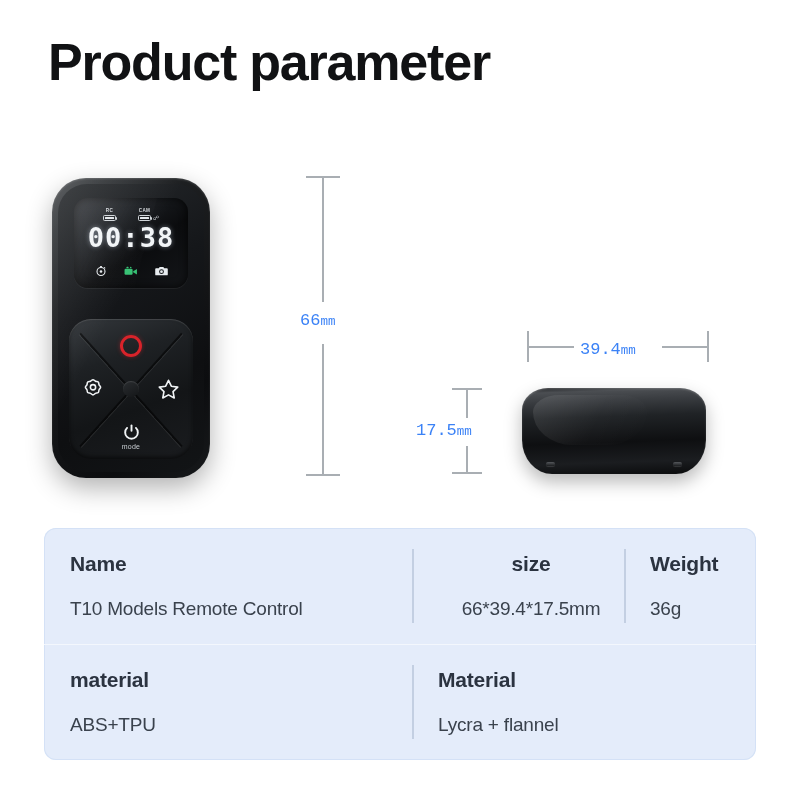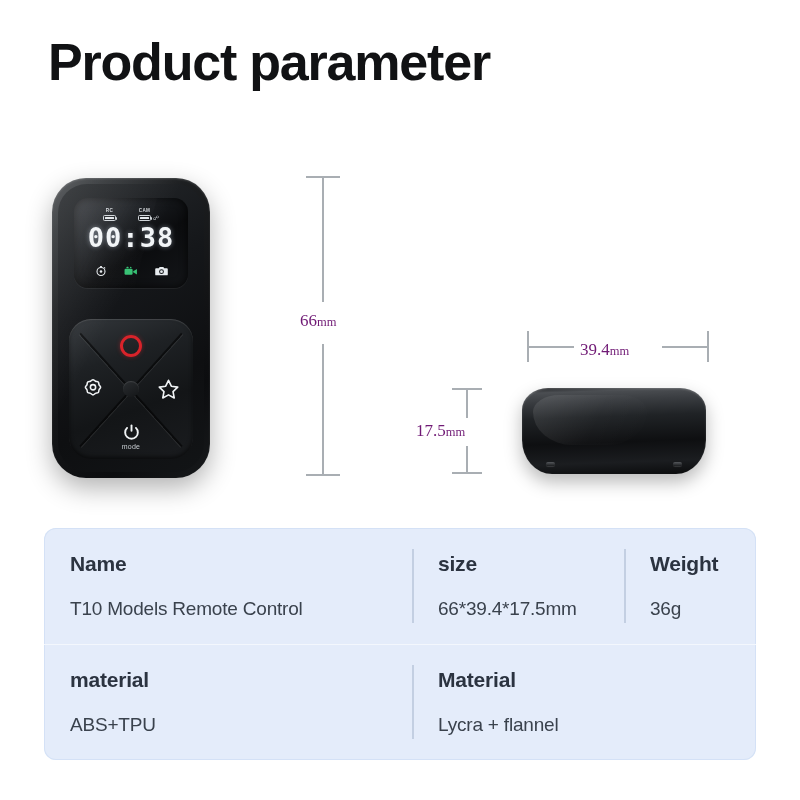--- a/index.html
+++ b/index.html
@@ -134,21 +134,21 @@
     position:absolute;bottom:8px;width:9px;height:4px;border-radius:3px;
     background:linear-gradient(180deg,#55585c,#1a1c1e);
     box-shadow:0 1px 1px rgba(255,255,255,.14);
   }
   .side-port.l{left:24px;}
   .side-port.r{right:24px;}
 
   
   .dim-line, .dim-label{position:absolute;}
   .dim-label{
-    color:#701a75;font-family:Liberation Serif, serif;white-space:nowrap;
+    color:#3b82f6;font-family:Liberation Mono, monospace;white-space:nowrap;
   }
   .dim-label .num{font-size:17px;}
   .dim-label .unit{font-size:12.5px;}
 
   
   .v66{left:322px;top:176px;width:1.6px;height:300px;background:#a9aeb3;}
   .v66-cap-t{left:306px;top:176px;width:34px;height:2.2px;background:#a9aeb3;}
   .v66-cap-b{left:306px;top:474px;width:34px;height:2.2px;background:#a9aeb3;}
   .v66-mask{left:312px;top:302px;width:22px;height:42px;background:#ffffff;}
   .lbl66{left:300px;top:311px;}
@@ -178,21 +178,21 @@
   .spec-row.r1{border-bottom:1.5px solid #f3f7fd;}
   .spec-cell{
     display:flex;flex-direction:column;justify-content:center;gap:22px;
     padding:0 0 0 26px;position:relative;box-sizing:border-box;
   }
   .spec-cell + .spec-cell::before{
     content:"";position:absolute;left:0;top:18%;height:64%;width:1.5px;background:#c3cfe2;
   }
   .cell-label{font-size:21px;font-weight:bold;color:#2b3340;letter-spacing:-.2px;}
   .cell-value{font-size:19px;color:#3a424d;letter-spacing:-.2px;}
-  .r1 .c1{width:368px;} .r1 .c2{width:212px;} .r1 .c3{flex:1;}
+  .r1 .c1{width:368px;} .r1 .c2{width:212px;align-items:center;} .r1 .c3{flex:1;}
   .r2 .c1{width:368px;} .r2 .c2{flex:1;}
 </style>
 </head>
 <body>
 
 <div id="page">
 
   <div class="page-title">Product parameter</div>
 
   <div class="device-front">

